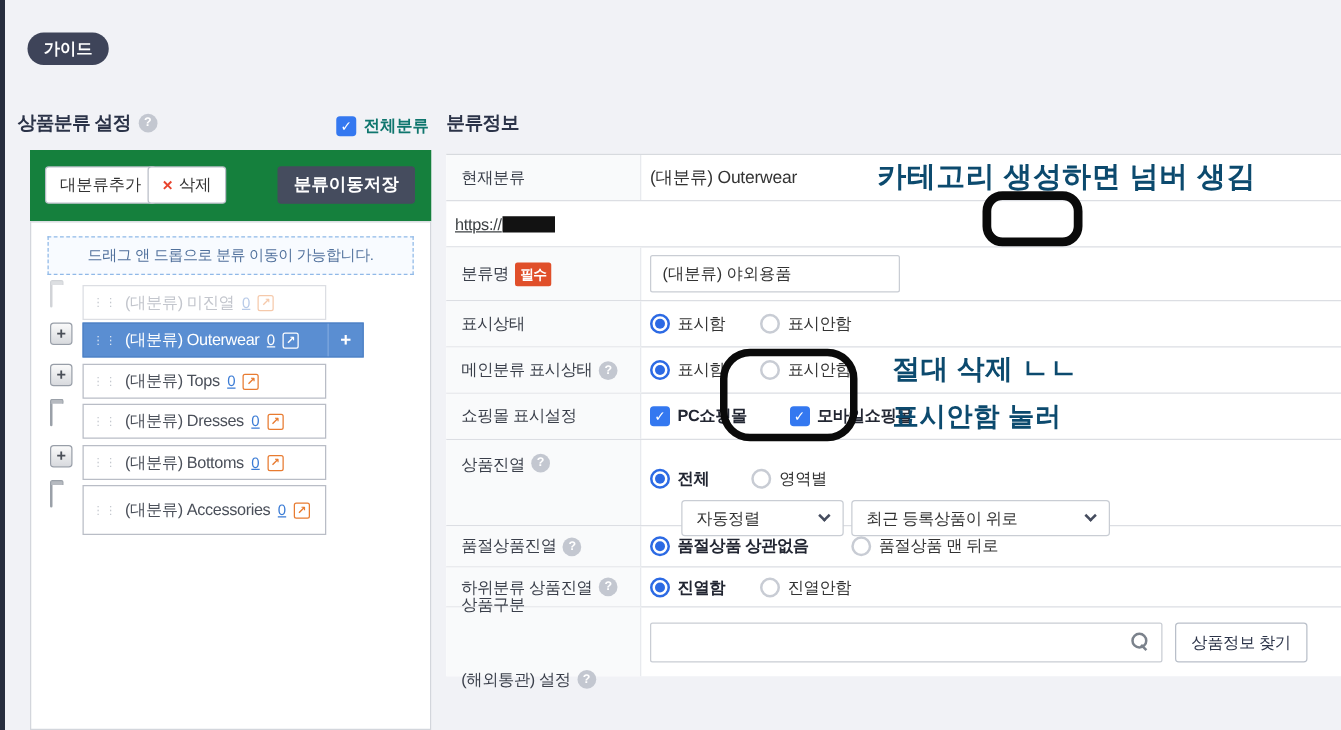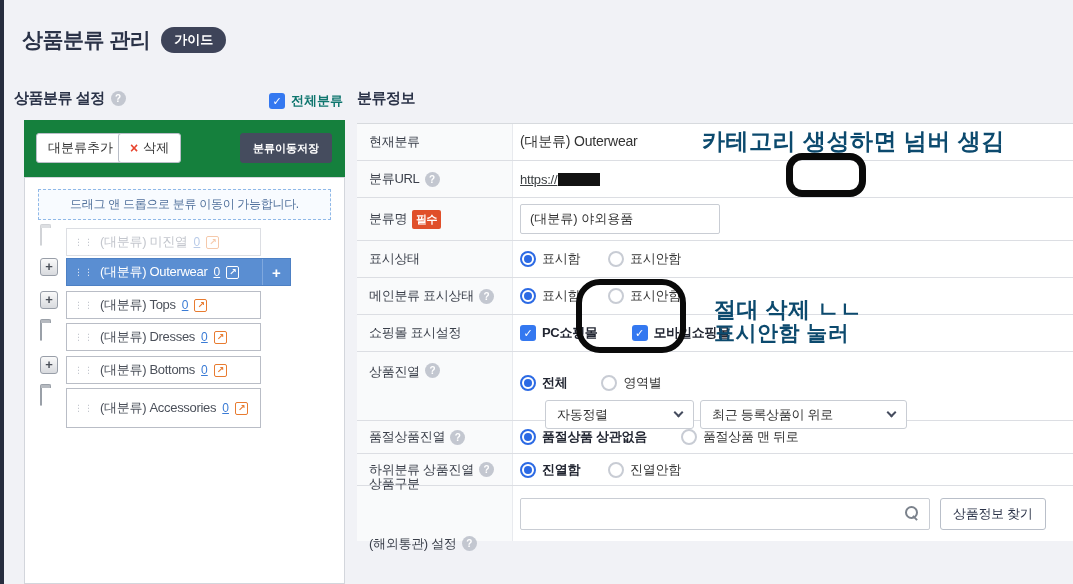--- a/index.html
+++ b/index.html
@@ -34,21 +34,21 @@
   
   .toolbar { position:absolute; left:24px; top:120px; width:321px; height:57px; background:#15803d; }
   .btn { position:absolute; top:13px; height:30px; display:inline-flex; align-items:center; gap:5px;
     padding:0 11px; background:#fff; border:1px solid #b9bec8; border-radius:3px;
     font-size:13px; color:#333; cursor:pointer; white-space:nowrap; }
   .btn-add { left:12px; }
   .btn-del { left:94px; }
   .del-x { color:#e8442e; font-weight:bold; font-size:14px; }
   .btn-dark { position:absolute; top:13px; right:13px; height:30px; display:inline-flex; align-items:center;
     padding:0 12px; background:#454c5e; border:1px solid #454c5e; border-radius:3px;
-    font-size:11px; font-weight:bold; color:#fff; cursor:pointer; white-space:nowrap; }
+    font-size:14px; font-weight:bold; color:#fff; cursor:pointer; white-space:nowrap; }
 
   
   .tree-box { position:absolute; left:24px; top:177px; width:321px; height:407px;
     background:#fff; border:1px solid #d3d6dc; }
   .drag-hint { position:absolute; left:13px; right:13px; top:11px; border:1px dashed #90b9e8;
     background:#f8fbff; color:#51719c; font-size:12px; text-align:center; padding:6px 0; letter-spacing:-0.3px; }
 
   .ti { position:absolute; left:0; width:100%; }
   .ti-icon { position:absolute; left:15px; }
   .fold { width:20px; height:15px; margin-top:4px; background:linear-gradient(#c9ccd2,#aeb2b9);
@@ -111,21 +111,21 @@
   .opt-label { font-size:13px; color:#333; letter-spacing:-0.3px; }
   .opt-label.b { font-weight:bold; color:#222632; }
   .gap28 { width:28px; flex:0 0 28px; }
   .gap34 { width:34px; flex:0 0 34px; }
 
   .cr.col { flex-direction:column; align-items:flex-start; justify-content:flex-start; padding-top:9px; }
   .sel-row { display:flex; margin-top:8px; margin-left:25px; gap:6px; }
   .sel { height:29px; border:1px solid #c9cdd4; border-radius:3px; background:#fff;
     display:flex; align-items:center; justify-content:space-between; padding:0 11px;
     font-size:13px; color:#333; cursor:pointer; letter-spacing:-0.3px; }
-  .sel.w1 { width:149px; } .sel.w2 { width:207px; }
+  .sel.w1 { width:130px; } .sel.w2 { width:207px; }
   .caret { width:7px; height:7px; border-right:2px solid #454c5e; border-bottom:2px solid #454c5e;
     transform:rotate(45deg); margin-top:-4px; flex:0 0 auto; }
 
   .cl.two { flex-direction:column; align-items:flex-start; justify-content:center; gap:2px; }
   .cl.two .l2 { display:flex; align-items:center; gap:5px;margin-top:40px; }
 
   .search-wrap { position:relative; width:410px; flex:0 0 auto; }
   .search-input { width:100%; height:32px; border:1px solid #c9cdd4; border-radius:2px; padding:0 32px 0 10px;
     font-size:13px; font-family:inherit; outline:none; background:#fff; }
   .mag { position:absolute; right:10px; top:8px; width:15px; height:15px; cursor:pointer; }
@@ -133,33 +133,32 @@
     border:2px solid #7b828c; border-radius:50%; }
   .mag::after { content:""; position:absolute; left:9px; top:9px; width:2px; height:6px;
     background:#7b828c; transform:rotate(-45deg); }
   .find-btn { height:32px; margin-left:10px; padding:0 12px; background:#fff; border:1px solid #b9bfc9;
     border-radius:3px; font-size:13px; color:#2b3348; display:inline-flex; align-items:center;
     cursor:pointer; white-space:nowrap; letter-spacing:-0.3px; }
 
   
   .anno-text { position:absolute; color:#0c4a6e; font-weight:900; letter-spacing:0.5px; z-index:30; white-space:nowrap; }
   .a1 { left:702px; top:126px; font-size:23px; }
-  .a2 { left:714px; top:295px; font-size:22px; }
+  .a2 { left:714px; top:280px; font-size:22px; }
   .a3 { left:714px; top:319px; font-size:21px; }
   .anno-rect { position:absolute; background:transparent; z-index:30; }
   .r1 { left:786px; top:153px; width:80px; height:44px; border:7px solid #0a0a0a; border-radius:16px; }
   .r2 { left:576px; top:279px; width:110px; height:74px; border:6px solid #0a0a0a; border-radius:24px; }
 </style>
 </head>
 <body>
 
 <div class="edge-strip"></div>
 
 <div class="title-row">
-  <span class="page-title">상품분류 관리</span>
   <span class="guide-badge">가이드</span>
 </div>
 
 <div class="left-head">
   <span class="section-title">상품분류 설정</span>
   <span class="help-ico"></span>
 </div>
 <div class="allcat">
   <span class="chk"></span>
   <span class="allcat-label">전체분류</span>
@@ -258,24 +257,20 @@
   <div class="frow" style="height:37px;">
     <div class="cl">
         <span>현재분류</span>
       </div>
     <div class="cr">
         <span class="val-text">(대분류) Outerwear</span>
       </div>
   </div>
 
   <div class="frow" style="height:37px;">
-    <div class="cl">
-      <span>분류URL</span>
-      <span class="help-ico"></span>
-    </div>
     <div class="cr">
       <a class="url-link">
           <span>https://</span>
           <span class="redact"></span>
         </a>
     </div>
   </div>
 
   <div class="frow" style="height:43px;">
     <div class="cl">

